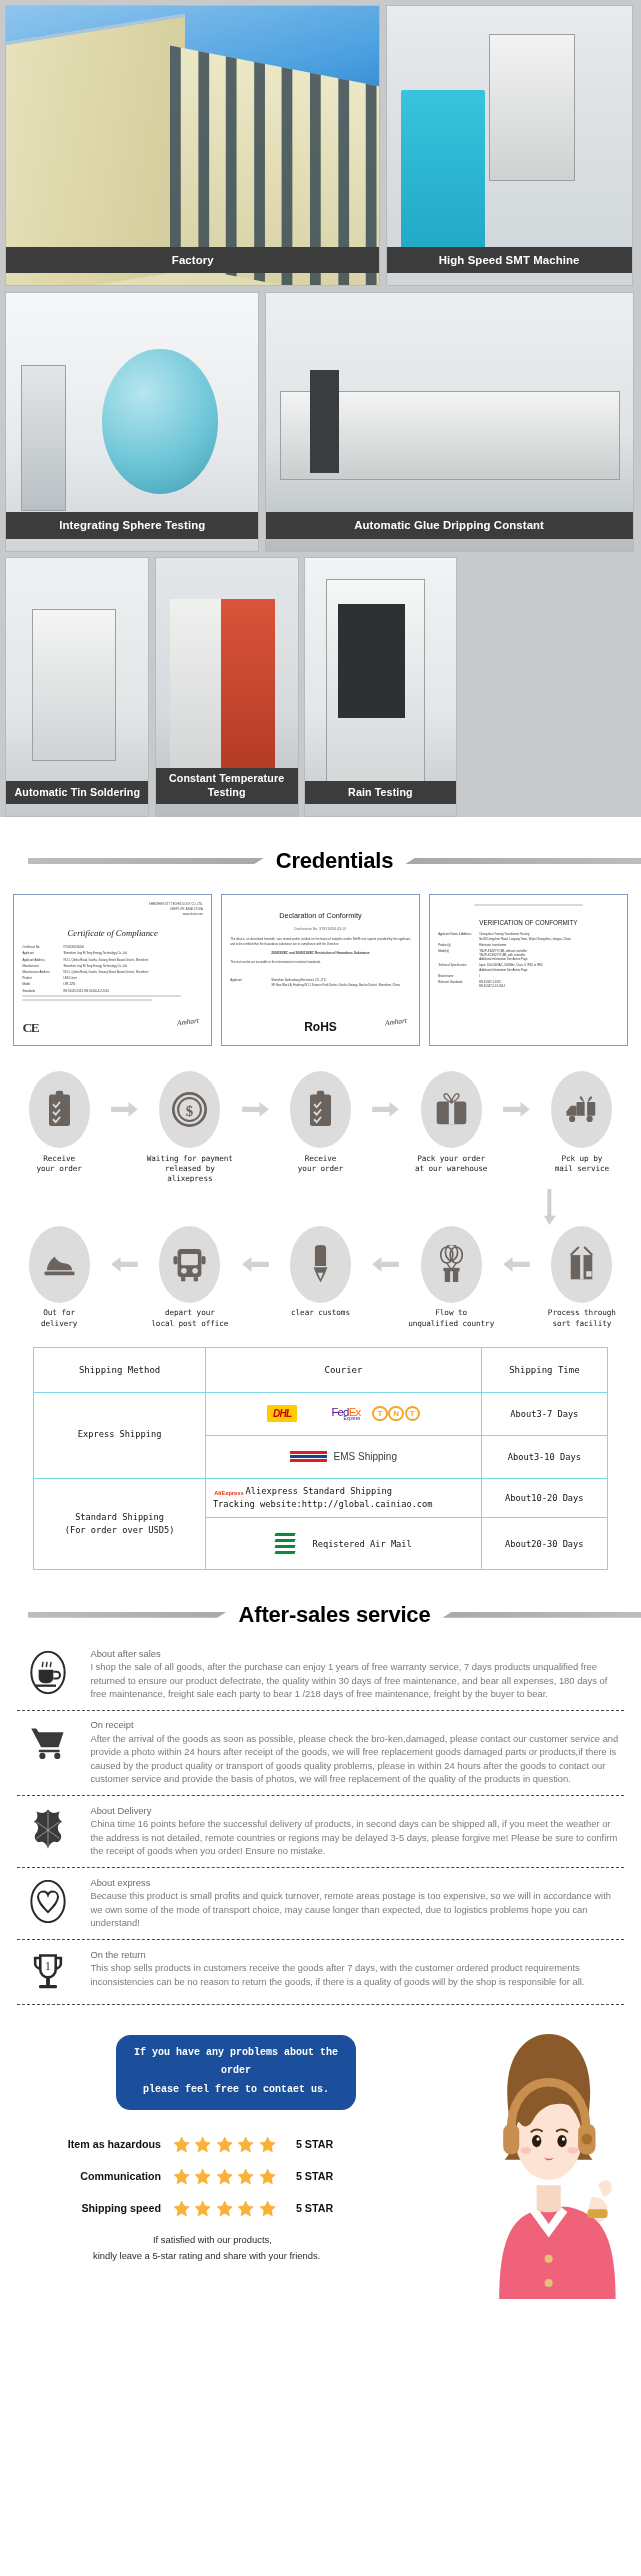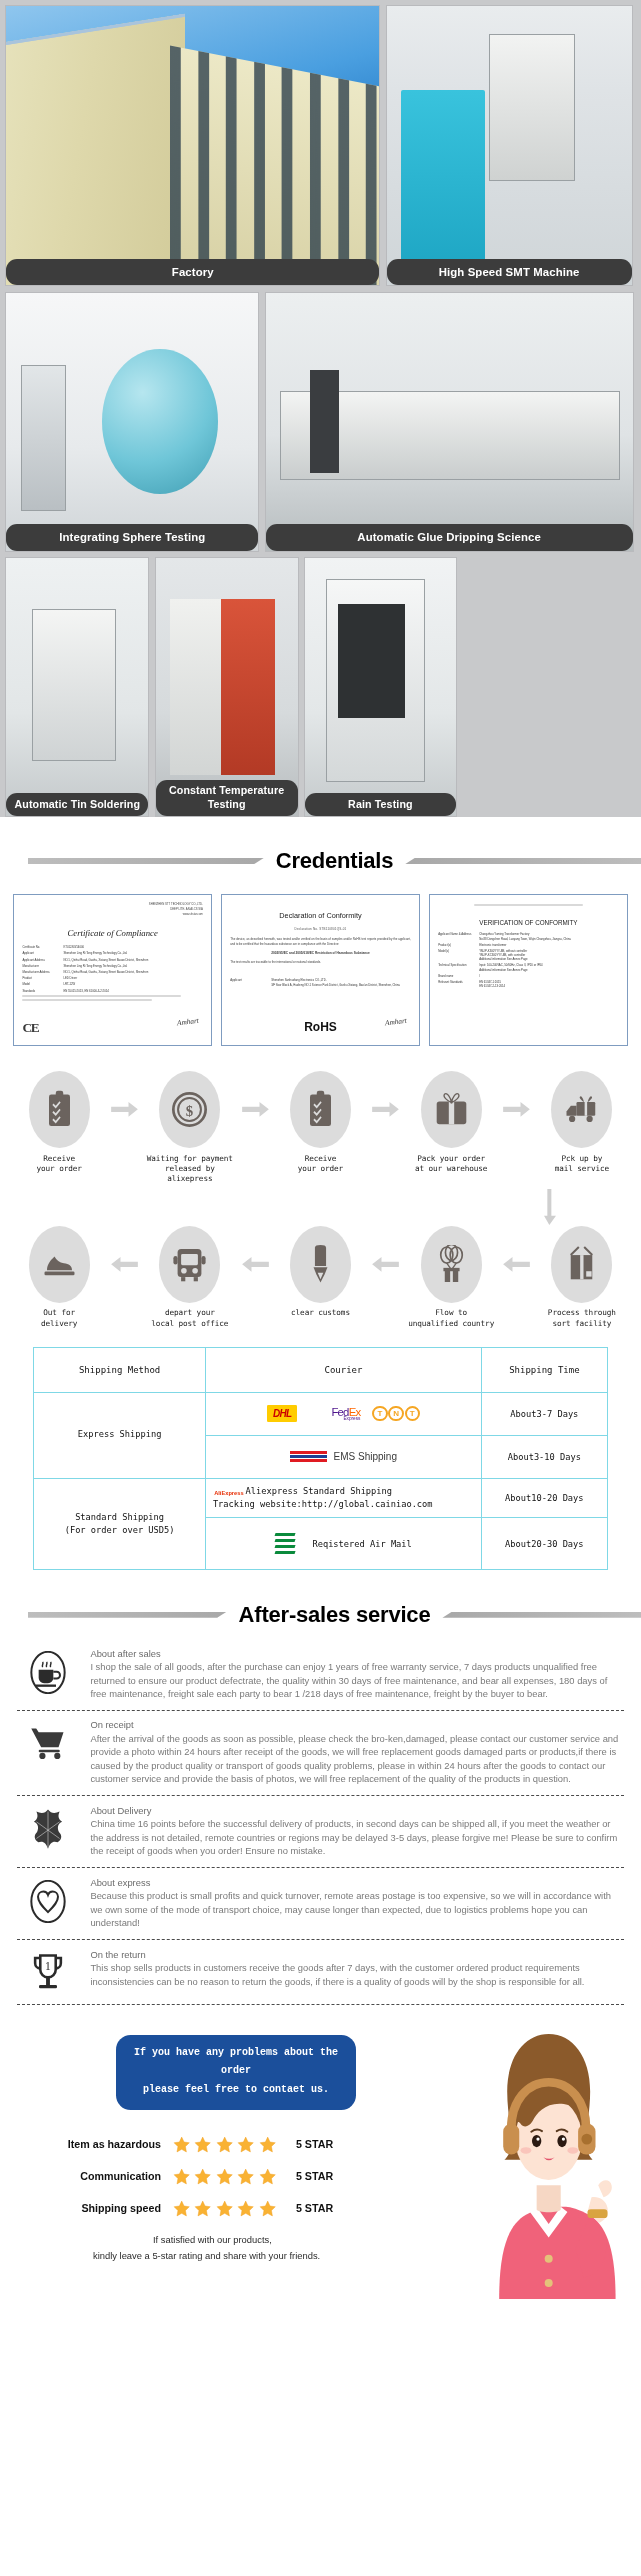--- a/index.html
+++ b/index.html
@@ -13,31 +13,30 @@
   
   .photo-grid { width: 641px; background: #c8c9cb; padding: 5.3px 5.3px 0 5.3px; }
   .prow { display: flex; gap: 5.3px; margin-bottom: 5.3px; }
   .pcell {
     position: relative;
     background: #ddd;
     overflow: hidden;
     border: 1.3px solid #b9babd;
   }
   .pcap {
-    position: absolute; left: 0; right: 0; bottom: 0;
+    position: absolute; left: 0; right: 0; bottom: 12px;
     background: #3c3c3c;
     color: #fff;
     font-size: 11.4px;
     font-weight: bold;
     text-align: center;
     padding: 6px 2.7px;
     line-height: 1.25;
     letter-spacing: 0.1px;
     font-family: "Liberation Sans", sans-serif;
-    border-radius: 11px;
   }
   .pcap.multi { padding: 4.7px 1.3px; font-size: 10.7px; }
 
   .r1 .pcell { height: 281px; }
   .r1 .c1 { width: 375px; }
   .r1 .c2 { width: 247px; }
   .r2 .pcell { height: 260px; }
   .r2 .c1 { width: 254px; }
   .r2 .c2 { width: 369px; }
   .r3 .pcell { width: 144px; height: 260px; }
@@ -314,21 +313,21 @@
     </div>
   </div>
 
   <div class="prow r2">
     <div class="pcell c1">
       <div class="ph-sphere"></div>
       <div class="pcap">Integrating Sphere Testing</div>
     </div>
     <div class="pcell c2">
       <div class="ph-glue"></div>
-      <div class="pcap">Automatic Glue Dripping Science</div>
+      <div class="pcap">Automatic Glue Dripping Constant</div>
     </div>
   </div>
 
   <div class="prow r3">
     <div class="pcell">
       <div class="ph-tin"></div>
       <div class="pcap multi">Automatic Tin
 Soldering</div>
     </div>
     <div class="pcell">

